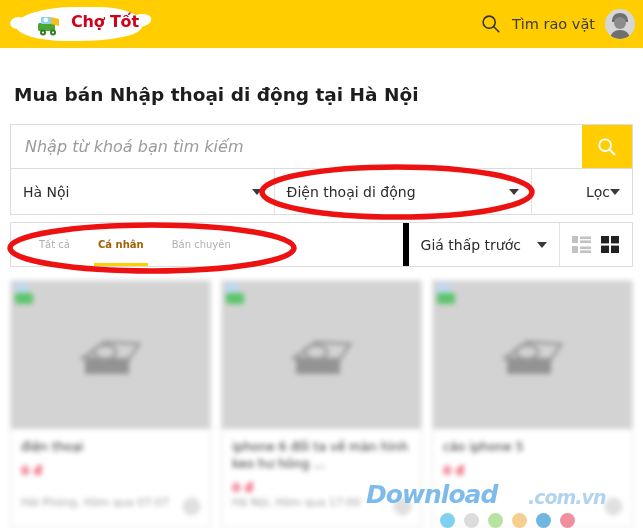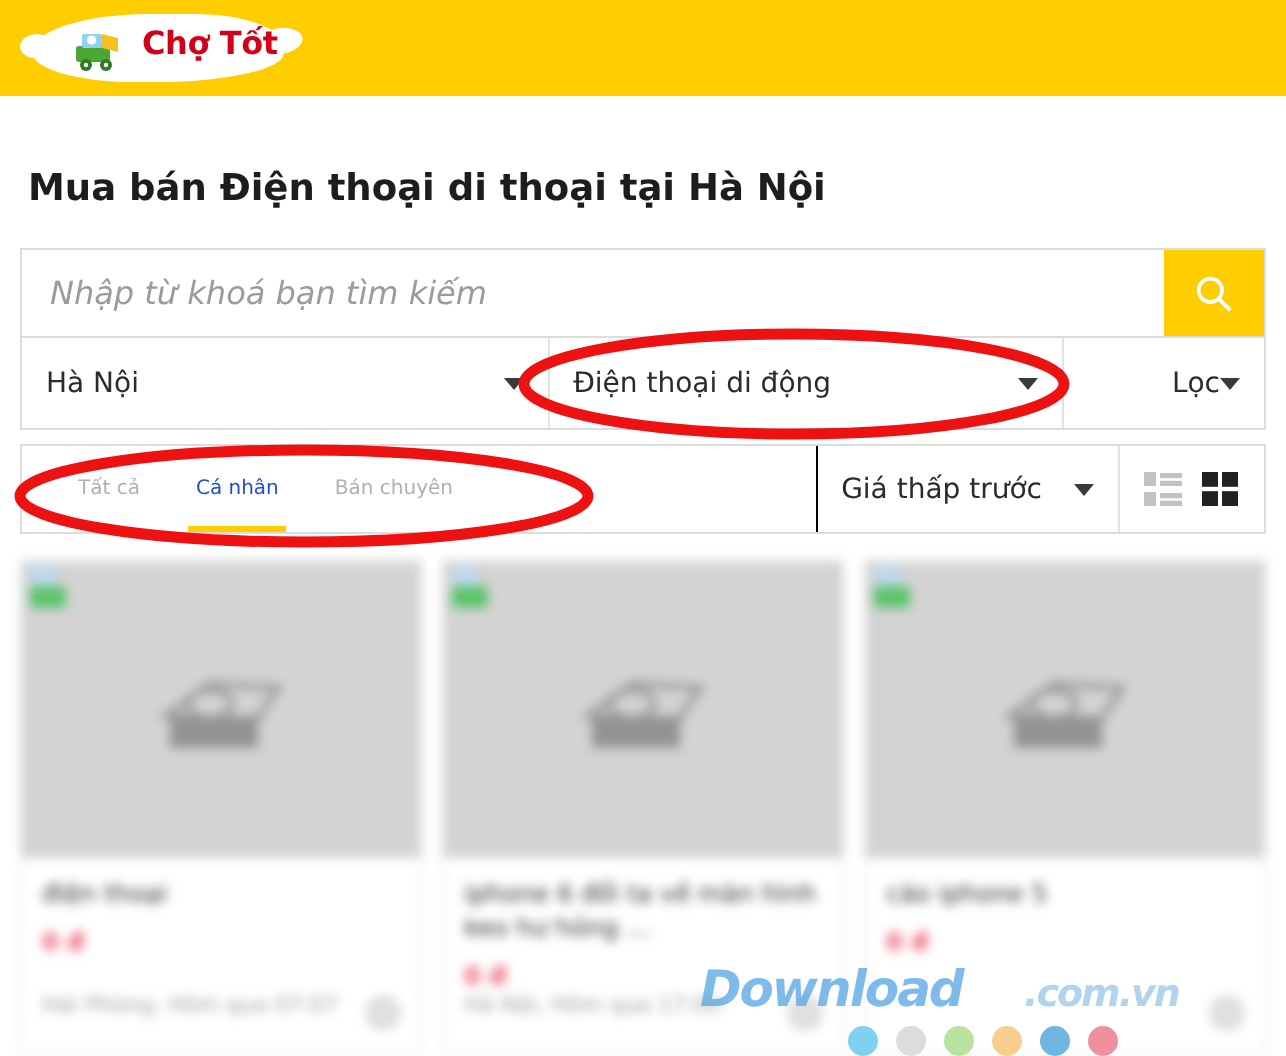--- a/index.html
+++ b/index.html
@@ -107,30 +107,30 @@
   .tabrow {
     position:absolute; left:10px; top:222px; width:623px; height:45px;
     border:1px solid #dcdcdc; background:#fff; display:flex;
     align-items:stretch; justify-content:space-between;
   }
   .tabs { display:flex; align-items:stretch; padding-left:14px; }
   .tab {
     display:flex; align-items:center; padding:0 14px;
     font-size:10px; color:#b0b0b0; cursor:pointer; position:relative;
   }
-  .tab.active { color:#1d4ed8; font-weight:normal; }
+  .tab.active { color:#a16207; font-weight:bold; }
   .tab.active:after {
     content:""; position:absolute; left:10px; right:10px; bottom:0;
     height:3px; background:#ffcd00;
   }
   .tabrow-right { display:flex; align-items:stretch; }
   .sort {
     display:flex; align-items:center; gap:16px; padding:0 12px;
     font-size:14px; color:#2b2b2b; cursor:pointer;
-    border-left:1px solid #000000; border-right:1px solid #e2e2e2;
+    border-left:6px solid #000000; border-right:1px solid #e2e2e2;
   }
   .viewicons { display:flex; align-items:center; gap:10px; padding:0 12px; }
   .vi { width:19px; height:17px; cursor:pointer; }
 
   
   .grid {
     position:absolute; left:10px; top:280px; width:623px; height:248px;
     display:flex; gap:10px;
   }
   .card {
@@ -163,21 +163,21 @@
     width:17px; height:17px; border-radius:50%;
     background:#e0e0e0; border:1px solid #c9c9c9;
   }
 
   
   .anno { position:absolute; pointer-events:none; }
   #anno-cat { left:258px; top:163px; width:278px; height:58px; }
   #anno-tabs { left:6px; top:222px; width:292px; height:52px; }
 
   
-  .wm { position:absolute; left:350px; top:480px; width:272px; height:46px; pointer-events:none; }
+  .wm { position:absolute; left:366px; top:480px; width:272px; height:46px; pointer-events:none; }
   .wm-text {
     position:absolute; left:0; top:0; font-size:25px; font-weight:bold;
     font-style:italic; letter-spacing:-1px;
     font-family:"DejaVu Sans","Liberation Sans",sans-serif;
   }
   .wm-a { color:#5aa9e6; opacity:.78; }
   .wm-b { color:#9ec9ea; opacity:.8; font-size:19px; }
   .wm-dots { position:absolute; left:74px; top:33px; display:flex; gap:9px; }
   .wm-dots i { width:15px; height:15px; border-radius:50%; display:block; }
 </style>
@@ -195,24 +195,39 @@
         <path d="M19 4 L27 6 L27 13 L19 11 Z" fill="#f5c11e"></path>
         <circle cx="11" cy="19.5" r="3" fill="#2f7d22"></circle>
         <circle cx="21" cy="19.5" r="3" fill="#2f7d22"></circle>
         <circle cx="11" cy="19.5" r="1.1" fill="#fff"></circle>
         <circle cx="21" cy="19.5" r="1.1" fill="#fff"></circle>
         <circle cx="13.8" cy="7" r="2.3" fill="#fff"></circle>
       </svg>
       <div class="logo-text">Chợ Tốt</div>
     </div>
 
-  </div>
-
-
-  <h1 class="page-title">Mua bán Điện thoại di thoại tại Hà Nội</h1>
+    <div class="header-right">
+      <svg class="hdr-search-icon" viewBox="0 0 24 24">
+        <circle cx="10" cy="10" r="6.6" fill="none" stroke="#333" stroke-width="1.7"></circle>
+        <line x1="14.8" y1="14.8" x2="20.5" y2="20.5" stroke="#333" stroke-width="1.7" stroke-linecap="round"></line>
+      </svg>
+      <span class="hdr-search-label">Tìm rao vặt</span>
+      <div class="avatar">
+        <svg viewBox="0 0 30 30" width="30" height="30">
+          <circle cx="15" cy="15" r="15" fill="#d6d6d6"></circle>
+          <path d="M7 11 Q8 4 15 4 Q22 4 23 11 L23 13 L7 13 Z" fill="#6f6f6f"></path>
+          <circle cx="15" cy="14" r="6" fill="#8c8c8c"></circle>
+          <path d="M5 30 Q6 21 15 21 Q24 21 25 30 Z" fill="#6f6f6f"></path>
+        </svg>
+      </div>
+    </div>
+  </div>
+
+
+  <h1 class="page-title">Mua bán Nhập thoại di động tại Hà Nội</h1>
 
   <div class="searchbar">
     <input class="search-input" type="text" placeholder="Nhập từ khoá bạn tìm kiếm" style="">
     <button class="search-btn">
       <svg width="22" height="22" viewBox="0 0 24 24">
         <circle cx="10" cy="10" r="6.4" fill="none" stroke="#fff" stroke-width="2"></circle>
         <line x1="14.7" y1="14.7" x2="20.2" y2="20.2" stroke="#fff" stroke-width="2.2" stroke-linecap="round"></line>
       </svg>
     </button>
   </div>

